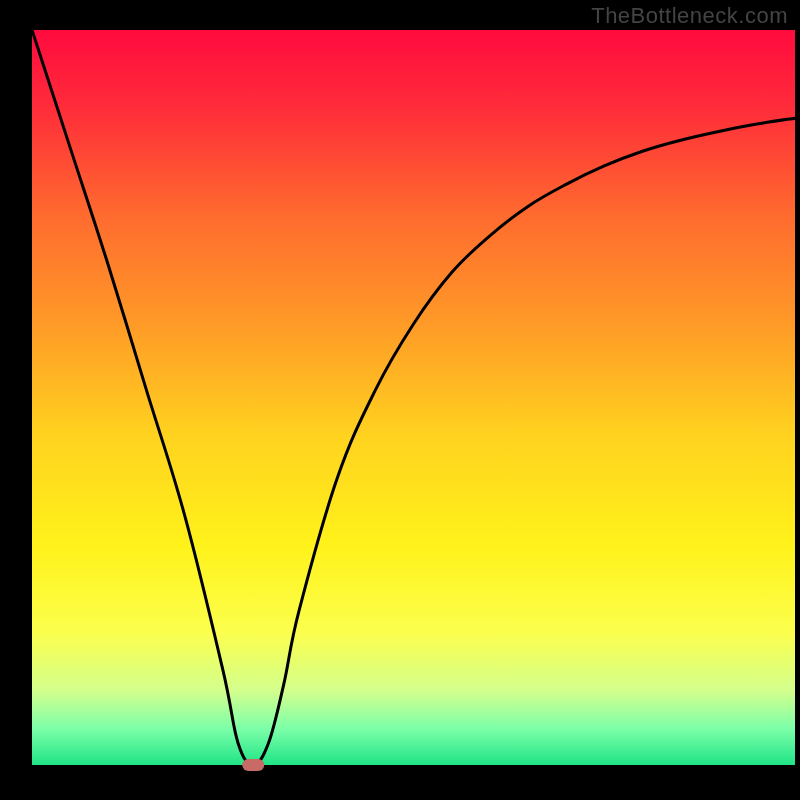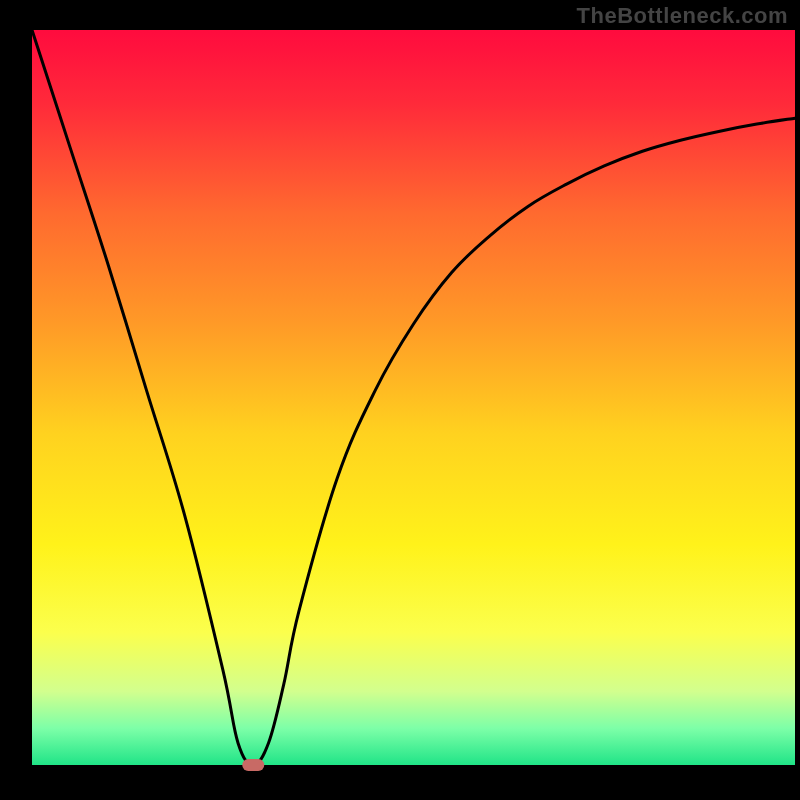--- a/index.html
+++ b/index.html
@@ -16,21 +16,21 @@
     width: 800px;
     height: 800px;
     background: #000;
   }
   .watermark {
     position: absolute;
     top: 3px;
     right: 12px;
     color: #444;
     font-size: 22px;
-    font-weight: 700;
+    font-weight: 400;
     letter-spacing: 0.5px;
     z-index: 5;
   }
   svg {
     display: block;
   }
 </style>
 </head>
 <body>
 

